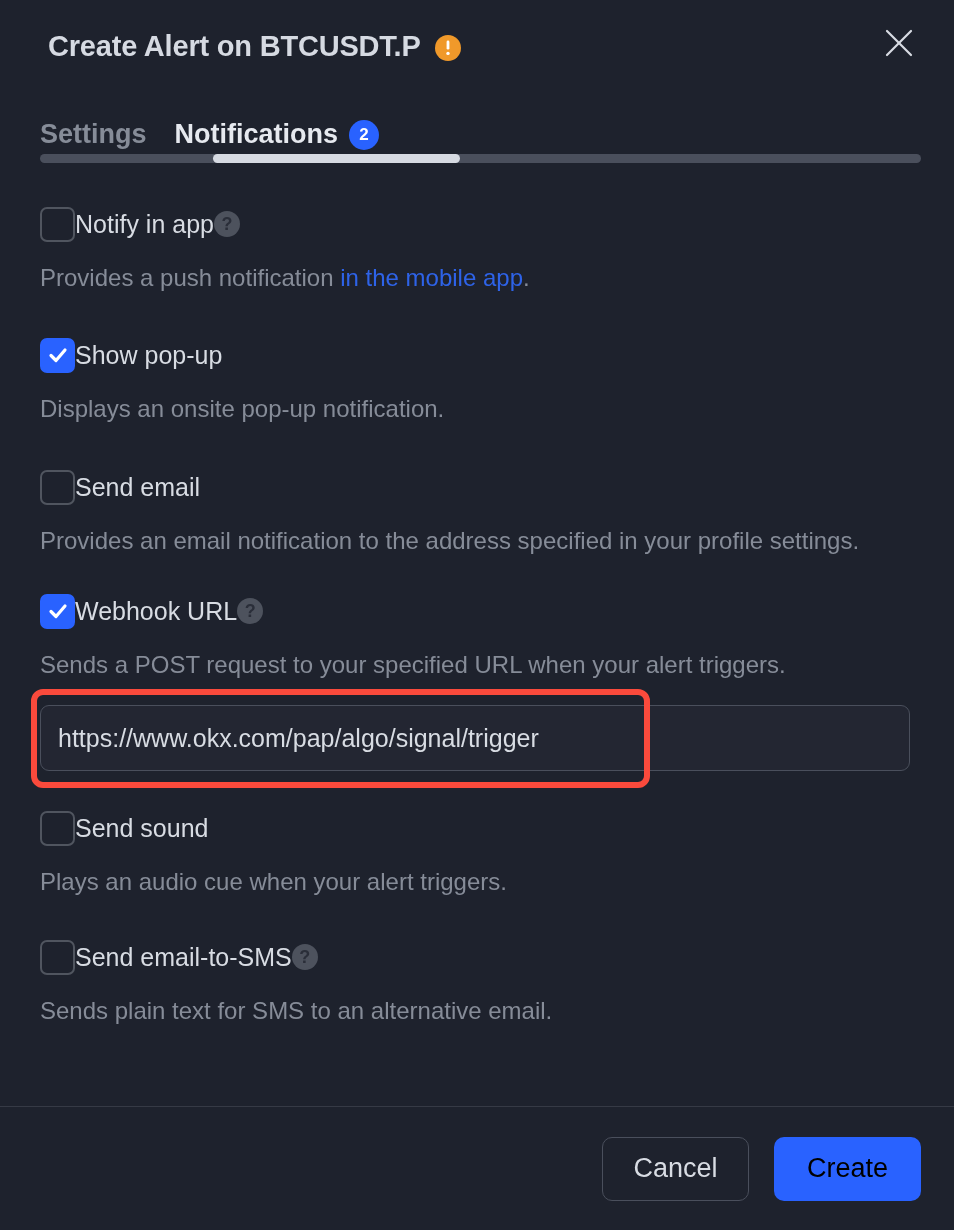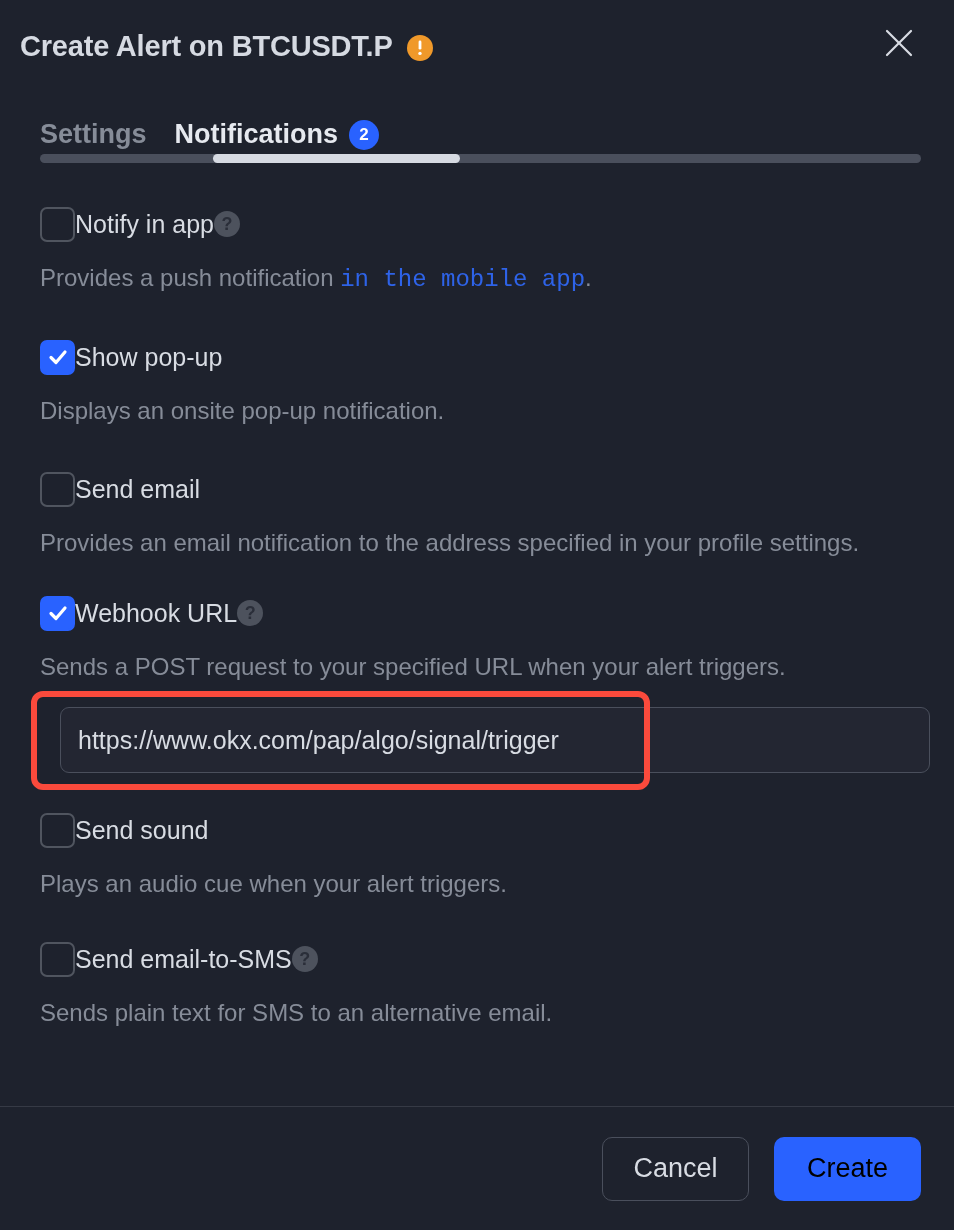--- a/index.html
+++ b/index.html
@@ -21,21 +21,21 @@
     flex-direction: column;
   }
 
   
   .header {
     position: relative;
     height: 92px;
     flex: 0 0 92px;
     display: flex;
     align-items: center;
-    padding: 0 20px;
+    padding: 0 48px;
   }
   .title-wrap {
     display: flex;
     align-items: center;
     gap: 14px;
   }
   .title {
     font-size: 29px;
     font-weight: bold;
     color: #d6dae2;
@@ -186,21 +186,20 @@
   .option-desc {
     font-size: 24px;
     color: #868c98;
     line-height: 36px;
     margin-top: 12px;
     max-width: 880px;
   }
   .option-desc a {
     color: #2e63e8;
     text-decoration: none;
-    font-family: Liberation Mono, monospace;
   }
 
   .spacer-1 { height: 35px; }
   .spacer-2 { height: 36px; }
   .spacer-3 { height: 28px; }
   .spacer-4 { height: 33px; }
   .spacer-5 { height: 33px; }
 
   
   .url-row {
@@ -211,21 +210,20 @@
     width: 870px;
     height: 66px;
     border-radius: 9px;
     border: 1px solid #4a4f5c;
     background: #232632;
     color: #d8dce3;
     font-size: 25px;
     font-family: "Liberation Sans", sans-serif;
     padding: 0 17px;
     outline: none;
-    margin-left: 20px;
   }
   .url-highlight {
     position: absolute;
     left: -9px;
     top: -16px;
     width: 619px;
     height: 99px;
     border: 6px solid #fa4a3c;
     border-radius: 12px;
     pointer-events: none;

